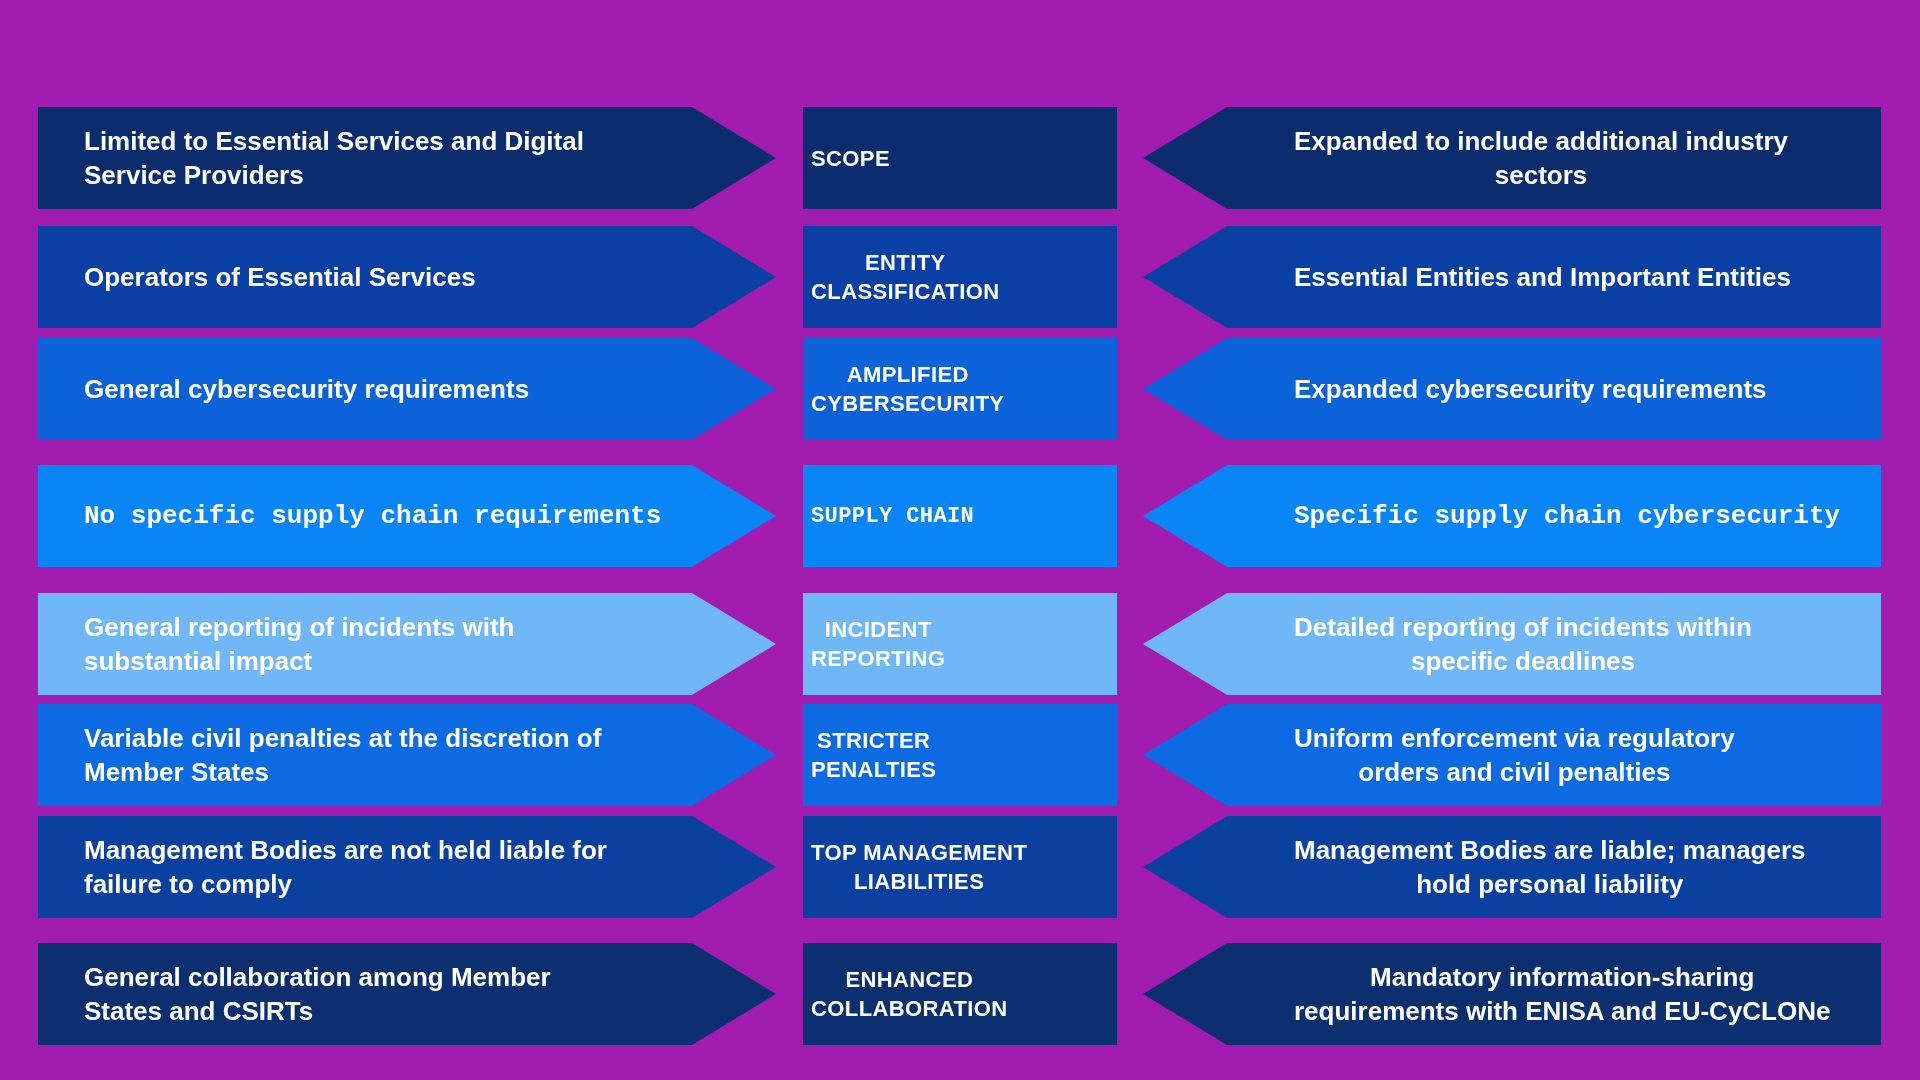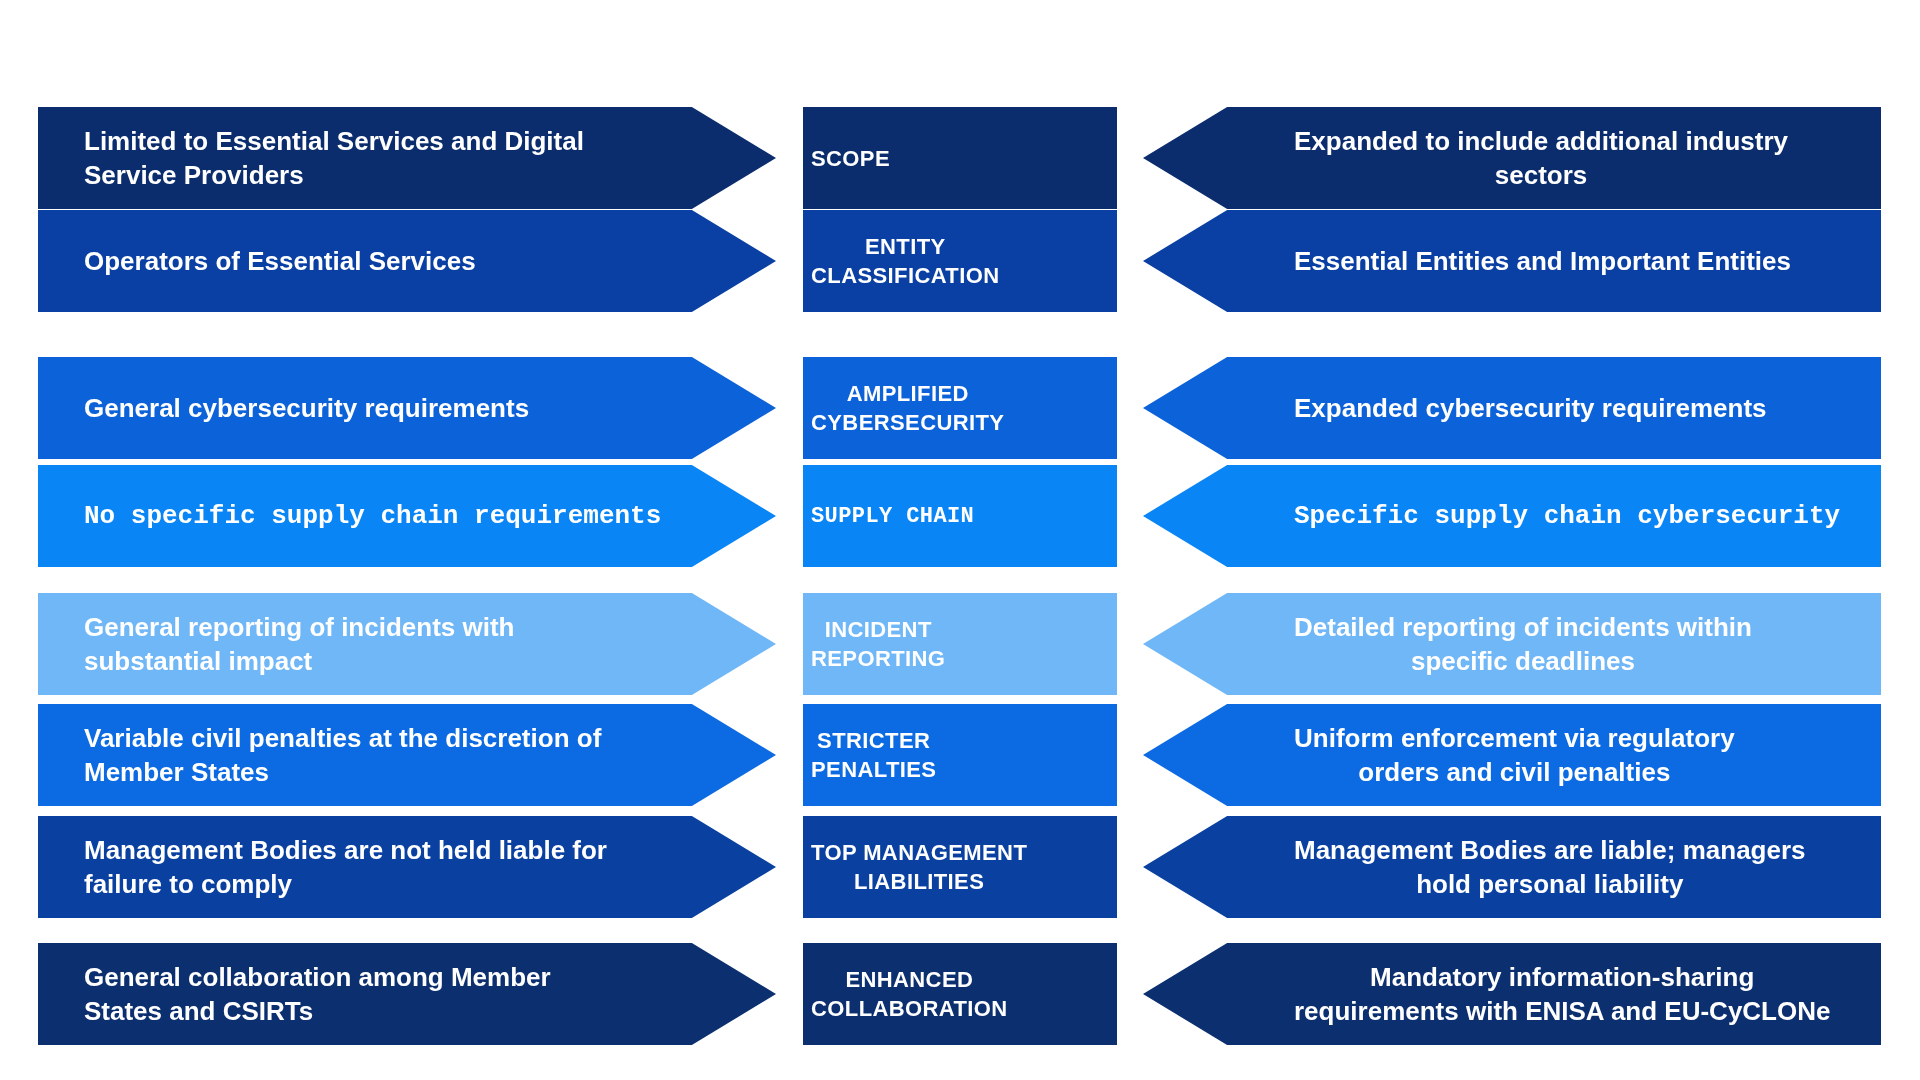--- a/index.html
+++ b/index.html
@@ -15,22 +15,22 @@
     overflow: hidden;
     font-family: "Liberation Sans", "DejaVu Sans", sans-serif;
   }
   .row {
     position: absolute;
     left: 0;
     width: 1920px;
     height: 102px;
   }
   .row:nth-of-type(1) { top: 107px; }
-  .row:nth-of-type(2) { top: 210px; }
-  .row:nth-of-type(3) { top: 357px; text-decoration: underline; }
+  .row:nth-of-type(2) { top: 226px; }
+  .row:nth-of-type(3) { top: 338px; text-decoration: underline; }
   .row:nth-of-type(4) { top: 465px; font-family: Liberation Mono, monospace; }
   .row:nth-of-type(5) { top: 593px; }
   .row:nth-of-type(6) { top: 704px; }
   .row:nth-of-type(7) { top: 816px; }
   .row:nth-of-type(8) { top: 943px; text-decoration: underline; }
 
   .arrow-left, .arrow-right, .center-box {
     position: absolute;
     top: 0;
     height: 102px;
@@ -73,21 +73,21 @@
     font-size: 22px;
     line-height: 29px;
     letter-spacing: 0.4px;
     white-space: pre-line;
     text-transform: uppercase;
   }
 </style>
 </head>
 <body>
 
-<div id="canvas" style="background: #ffffff;">
+<div id="canvas" style="background: #a21caf;">
 
   <div class="row" style="--row-color: #0b2d6d;">
     <div class="arrow-left">
       <div class="cell-text">Limited to Essential Services and Digital
 Service Providers</div>
     </div>
     <div class="center-box">
       <div class="center-label">SCOPE</div>
     </div>
     <div class="arrow-right">

